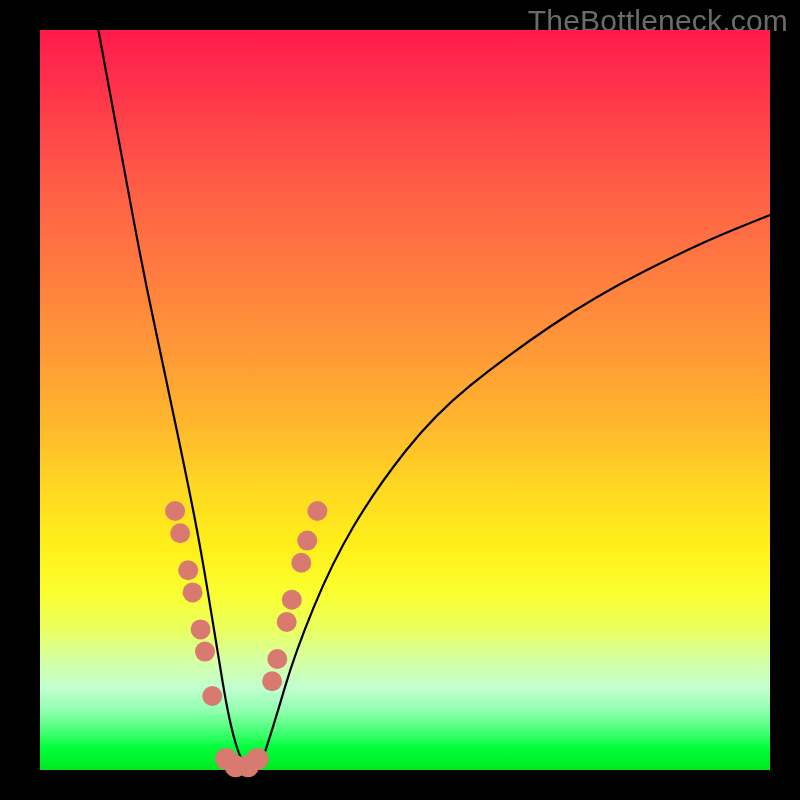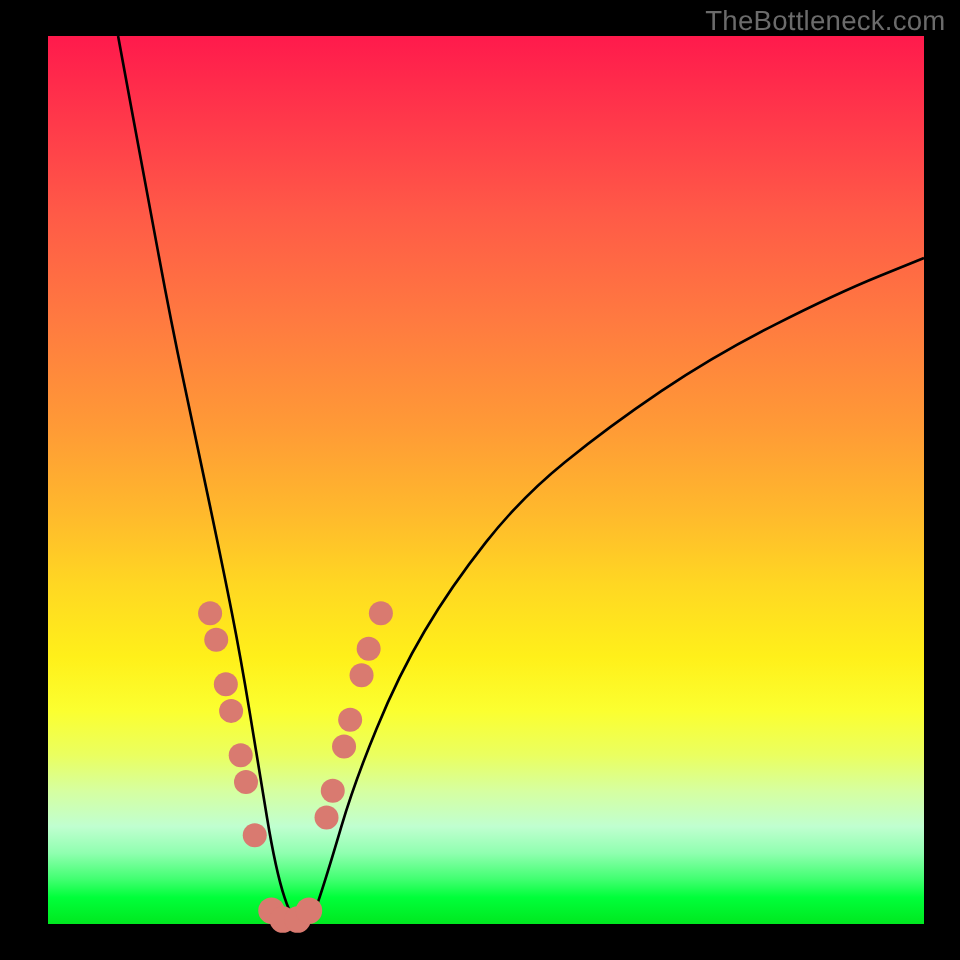--- a/index.html
+++ b/index.html
@@ -42,21 +42,21 @@
       #00ff3a 97%,
       #00f028 99%,
       #00e820 100%
     );
   }
   .watermark {
     position: absolute;
     top: 4px;
     right: 12px;
     color: #6b6b6b;
-    font-size: 23px;
+    font-size: 30px;
     letter-spacing: 0.2px;
     font-weight: 500;
   }
   svg.curve {
     position: absolute;
     left: 0; top: 0;
     width: 730px; height: 740px;
     overflow: visible;
   }
   .curve-path {

